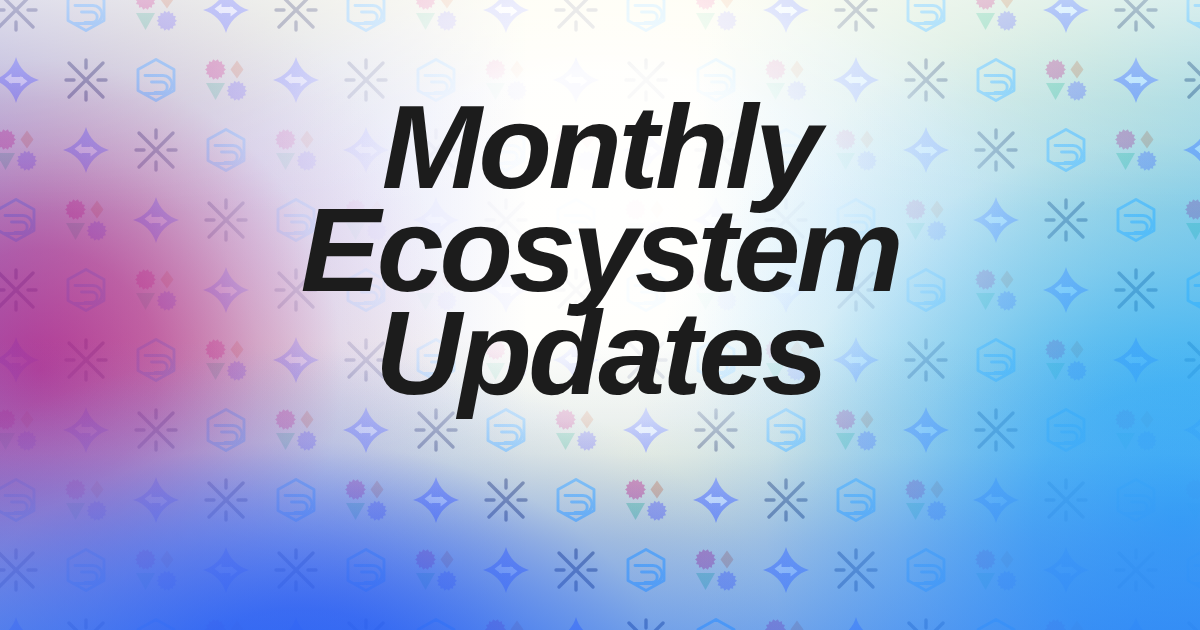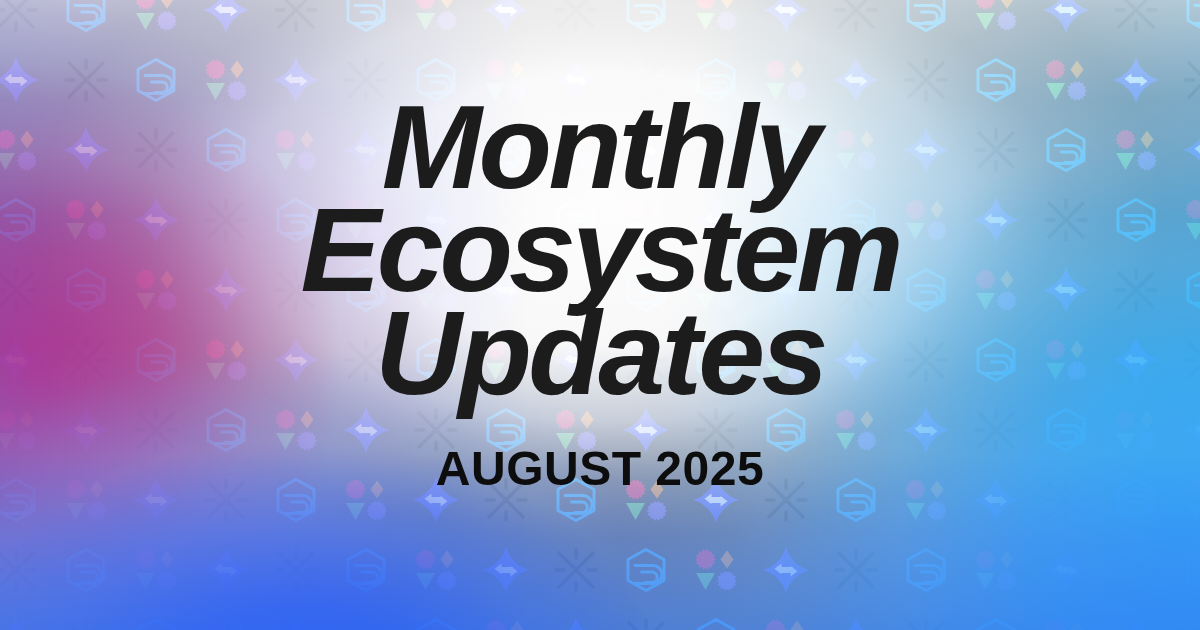--- a/index.html
+++ b/index.html
@@ -5,21 +5,21 @@
   * { margin:0; padding:0; box-sizing:border-box; }
   html,body { width:1200px; height:630px; overflow:hidden; }
   body {
     font-family:"Liberation Sans", sans-serif;
     background:#ffffff;
   }
   #banner {
     position:relative;
     width:1200px; height:630px;
     overflow:hidden;
-    background:#737373;
+    background:#fef9c3;
   }
 
   
   #pattern {
     position:absolute; inset:0;
     z-index:1;
   }
   .icon-cell {
     position:absolute;
     width:48px; height:48px;
@@ -1825,16 +1825,15 @@
   <div class="wash" id="wash-pink"></div>
   <div class="wash" id="wash-blue-deep"></div>
   <div class="wash" id="wash-cyan"></div>
   <div class="wash" id="wash-bottom"></div>
   <div class="wash" id="wash-top"></div>
 
   <div id="text-block">
     <span class="headline-line" id="headline-1">Monthly</span>
     <span class="headline-line" id="headline-2">Ecosystem</span>
     <span class="headline-line" id="headline-3">Updates</span>
-    <span id="subtitle">AUGUST 2025</span>
   </div>
 
 </div>
 
 </body></html>

